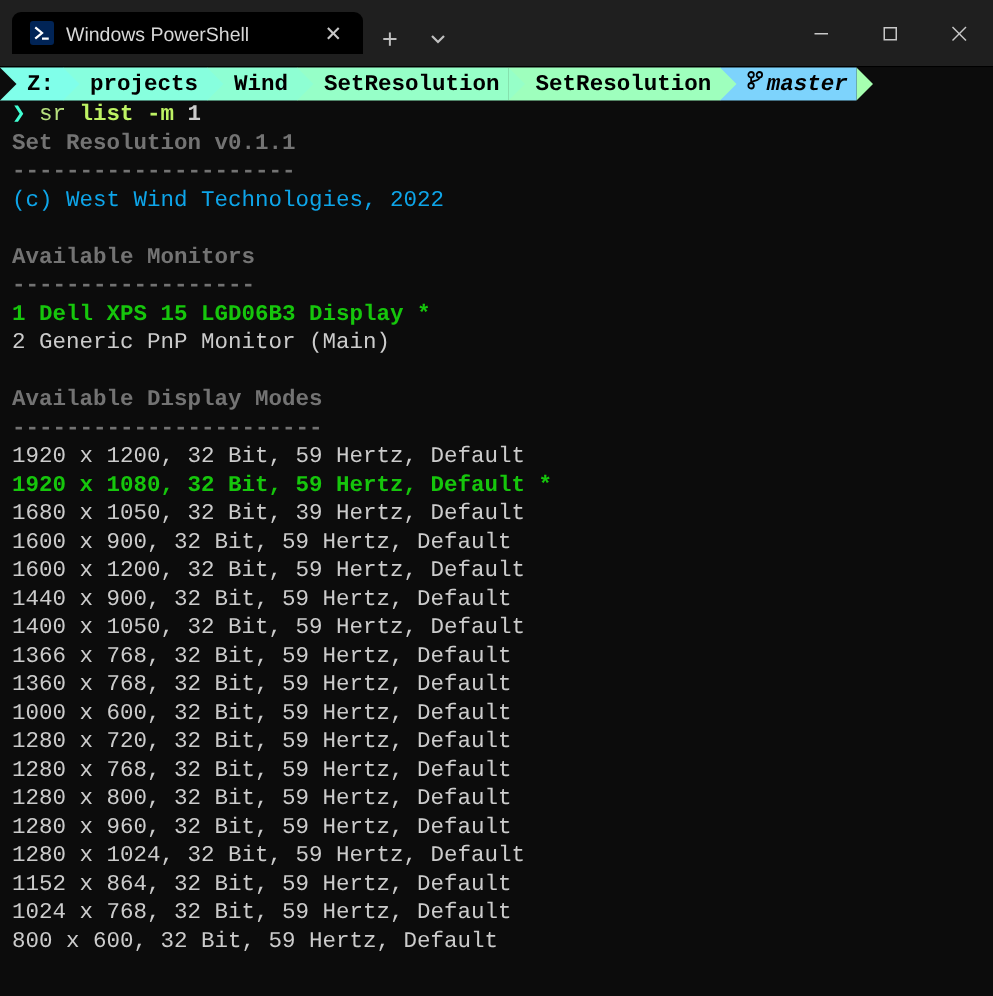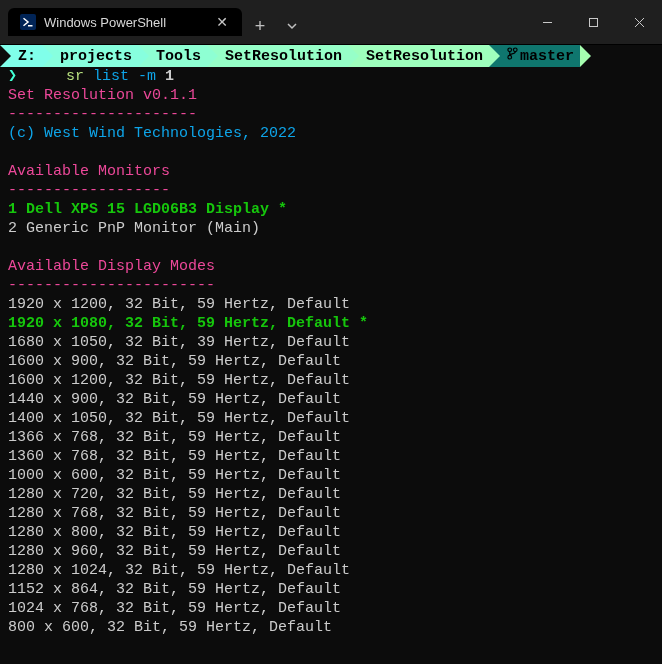--- a/index.html
+++ b/index.html
@@ -121,21 +121,21 @@
     border-top: 11px solid transparent;
     border-bottom: 11px solid transparent;
     border-left: 11px solid #0c0c0c;
     z-index: 2;
   }
   .crumb-a { background:#80ffea; }
   .crumb-b { background:#87ffde;font-family:Liberation Mono, monospace; }
   .crumb-c { background:#8effd3; }
   .crumb-d { background:#96ffc8; }
   .crumb-e { background:#9effbd; }
-  .crumb-f { background:#0f766e; }
+  .crumb-f { background:#7dd3fc;font-style:italic; }
   .crumb-b::before { border-left-color:#80ffea; }
   .crumb-c::before { border-left-color:#87ffde; }
   .crumb-d::before { border-left-color:#8effd3; }
   .crumb-e::before { border-left-color:#96ffc8; }
   .crumb-f::before { border-left-color:#9effbd; }
   .crumb-branch {
     color:#000;
     display:flex;
     align-items:center;
     gap:2px;
@@ -150,28 +150,28 @@
   
   .terminal {
     background: #0c0c0c;
     color: #cccccc;
     flex: 1;
     padding: 0 8px 8px 8px;
     white-space: pre;
     line-height: 19px;
     font-size: 15px;
   }
-  .yellow { color: #ec4899; font-weight: normal; }
+  .yellow { color: #737373; font-weight: bold; }
   .gray   { color: #0ea5e9; }
   .green  { color: #16c60c; font-weight: bold; }
   .white  { color: #cccccc; }
   .prompt-sym { color:#42ffd4; }
   .bold { font-weight:bold; }
-  .cmd  { color:#b7e07e;margin-left:40px; }
-  .arg  { color:#0ea5e9; }
+  .cmd  { color:#b7e07e; }
+  .arg  { color:#bef264;font-weight:bold; }
 </style>
 </head>
 <body>
 
 <div class="window">
 
   <div class="titlebar">
     <div class="tab">
       <span class="tab-icon">
         <svg width="12" height="12" viewBox="0 0 16 16">
@@ -209,21 +209,21 @@
   </div>
 
   <div class="breadcrumb-bar">
     <div class="crumb crumb-a">
         <span>Z:</span>
       </div>
     <div class="crumb crumb-b">
         <span>projects</span>
       </div>
     <div class="crumb crumb-c">
-        <span>Tools</span>
+        <span>Wind</span>
       </div>
     <div class="crumb crumb-d">
         <span>SetResolution</span>
       </div>
     <div class="crumb crumb-e">
         <span>SetResolution</span>
       </div>
     <div class="crumb crumb-f crumb-branch">
       <span><svg width="11" height="13" viewBox="0 0 12 14">
             <circle cx="3" cy="3" r="2" fill="none" stroke="#000" stroke-width="1.3"></circle>

